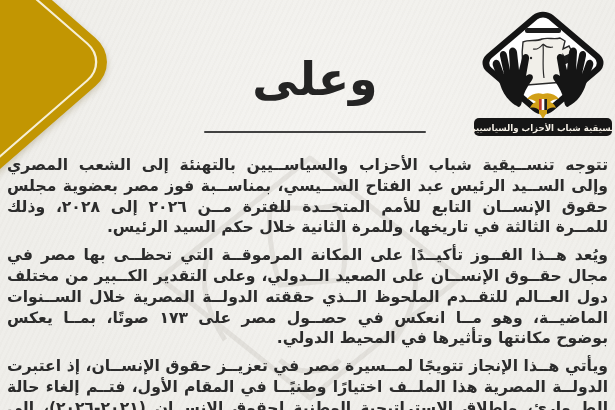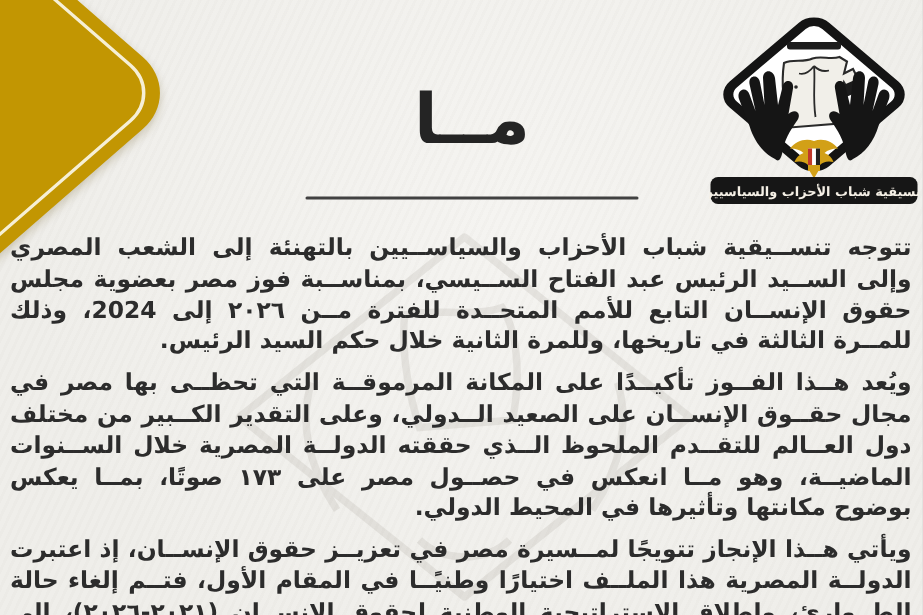--- a/index.html
+++ b/index.html
@@ -82,21 +82,21 @@
 
   <svg class="watermark" viewBox="0 0 360 280">
     <g fill="none" stroke="#8a8378" stroke-width="5">
       <path d="M180,8 L330,128 L180,248 L30,128 Z" stroke-linejoin="round"></path>
       <path d="M95,190 C75,160 70,130 78,105 M265,190 C285,160 290,130 282,105"></path>
       <path d="M140,60 C160,55 185,62 205,55 C215,70 218,100 212,130 L150,135 C142,110 138,85 140,60 Z"></path>
       <path d="M150,210 C165,225 195,225 210,210"></path>
     </g>
   </svg>
 
-  <div class="title">مــا</div>
+  <div class="title">وعلى</div>
   <div class="title-underline"></div>
 
   <div class="logo">
     <svg viewBox="0 0 140 132">
 
       <g transform="translate(70 57) scale(1.12 .95) translate(-70 -57)">
         <rect x="31" y="18" width="78" height="78" rx="10" transform="rotate(45 70 57)" fill="#ffffff" stroke="#141414" stroke-width="6"></rect>
       </g>
 
       <g>
@@ -121,18 +121,18 @@
       </g>
 
       <g>
         <rect x="1" y="112" width="138" height="18" rx="5" fill="#161616"></rect>
         <text x="70" y="124.5" text-anchor="middle" font-size="8.6" fill="#f5f0e6" style="direction:rtl;font-weight:bold">تنسيقية شباب الأحزاب والسياسيين</text>
       </g>
     </svg>
   </div>
 
   <div class="statement">
-    <p>تتوجه تنســيقية شباب الأحزاب والسياســيين بالتهنئة إلى الشعب المصري وإلى الســيد الرئيس عبد الفتاح الســيسي، بمناســبة فوز مصر بعضوية مجلس حقوق الإنســان التابع للأمم المتحــدة للفترة مــن ٢٠٢٦ إلى 2024، وذلك للمــرة الثالثة في تاريخها، وللمرة الثانية خلال حكم السيد الرئيس.</p>
+    <p>تتوجه تنســيقية شباب الأحزاب والسياســيين بالتهنئة إلى الشعب المصري وإلى الســيد الرئيس عبد الفتاح الســيسي، بمناســبة فوز مصر بعضوية مجلس حقوق الإنســان التابع للأمم المتحــدة للفترة مــن ٢٠٢٦ إلى ٢٠٢٨، وذلك للمــرة الثالثة في تاريخها، وللمرة الثانية خلال حكم السيد الرئيس.</p>
     <p>ويُعد هــذا الفــوز تأكيــدًا على المكانة المرموقــة التي تحظــى بها مصر في مجال حقــوق الإنســان على الصعيد الــدولي، وعلى التقدير الكــبير من مختلف دول العــالم للتقــدم الملحوظ الــذي حققته الدولــة المصرية خلال الســنوات الماضيــة، وهو مــا انعكس في حصــول مصر على ١٧٣ صوتًا، بمــا يعكس بوضوح مكانتها وتأثيرها في المحيط الدولي.</p>
     <p>ويأتي هــذا الإنجاز تتويجًا لمــسيرة مصر في تعزيــز حقوق الإنســان، إذ اعتبرت الدولــة المصرية هذا الملــف اختيارًا وطنيًــا في المقام الأول، فتــم إلغاء حالة الطــوارئ، وإطلاق الاستراتيجية الوطنية لحقوق الإنســان (٢٠٢١-٢٠٢٦)، إلى جانب</p>
   </div>
 
 </div>
 
 </body></html>

